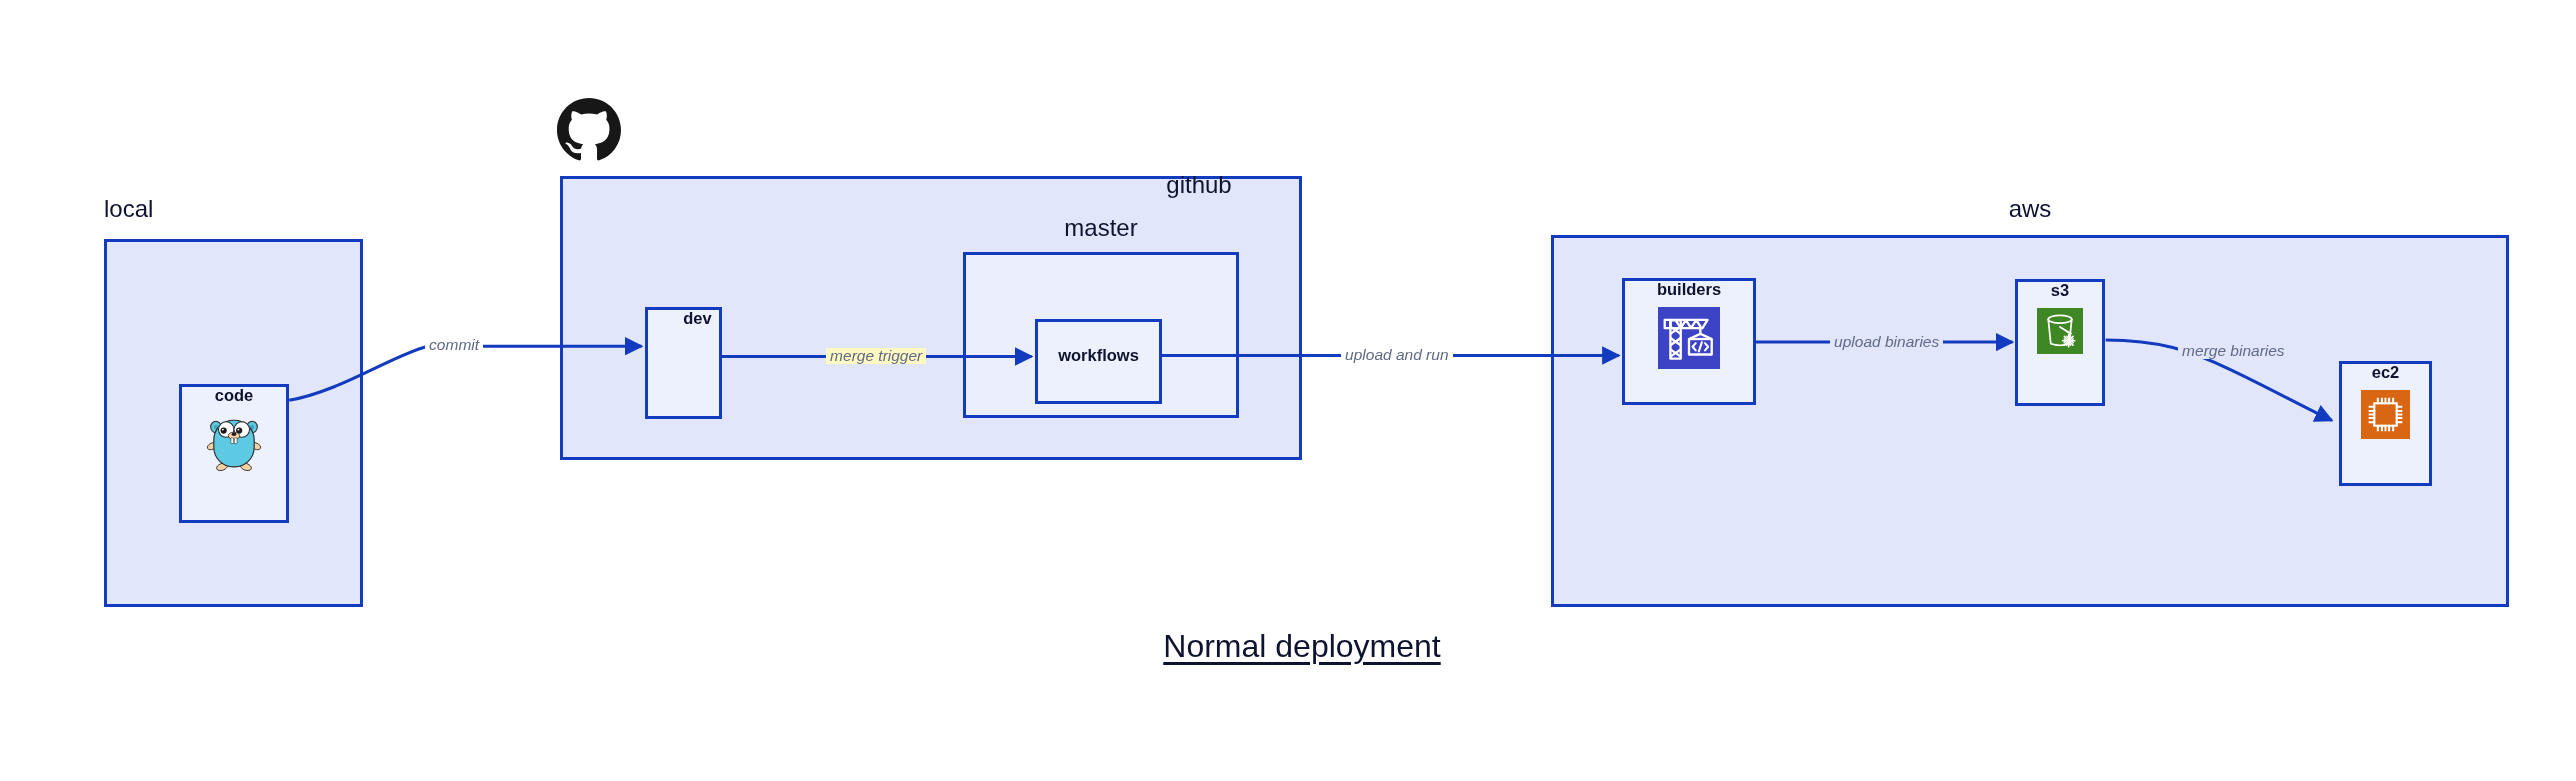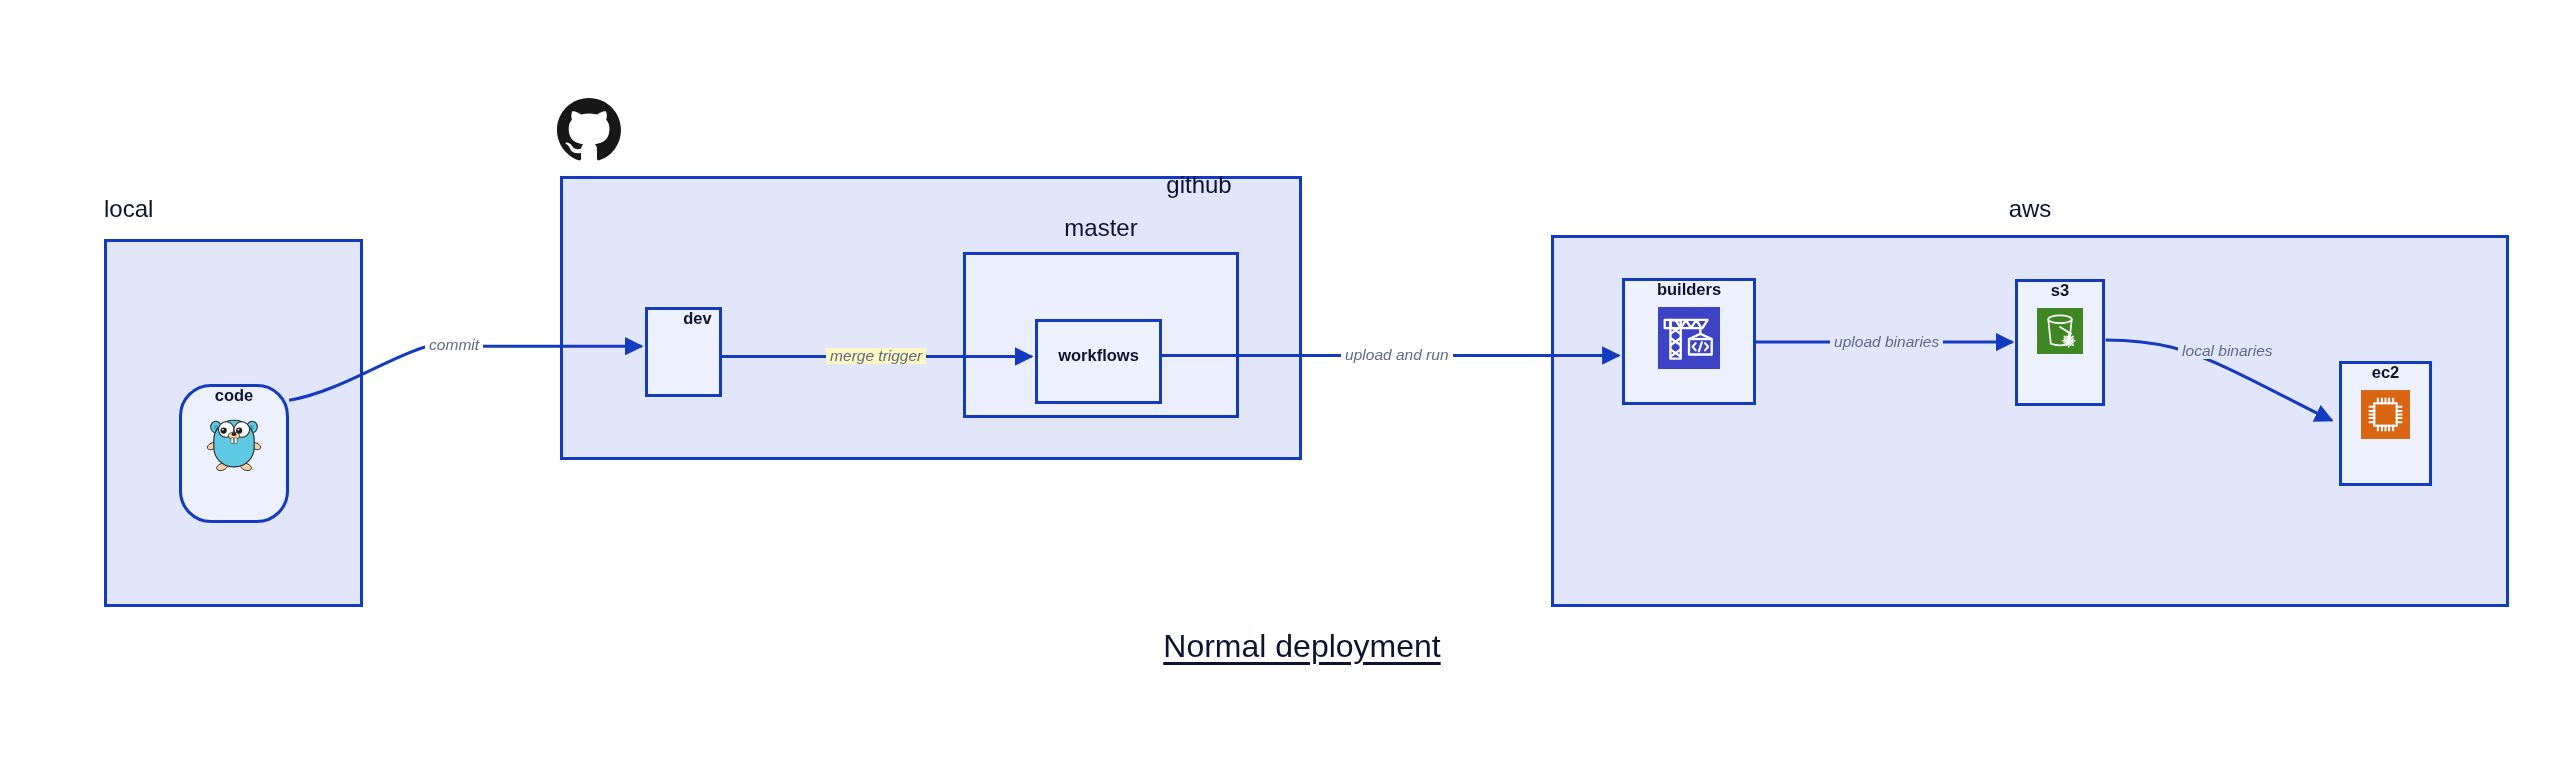--- a/index.html
+++ b/index.html
@@ -108,21 +108,21 @@
   }
 </style>
 </head>
 <body>
 
 <div id="stage">
 
   <div class="cluster" style="left:104px; top:239px; width:259px; height:368px;"></div>
   <div class="cluster-label" style="left:104px; top:197px; width:259px; text-align:left;">local</div>
 
-  <div class="node" style="left:179px; top:384px; width:110px; height:139px;border-radius:32px;">
+  <div class="node" style="left:179px; top:384px; width:110px; height:139px;">
     <span class="node-label">code</span>
     <span class="node-icon">
       <svg width="56" height="58" viewBox="0 0 108 112" xmlns="http://www.w3.org/2000/svg">
 
         <ellipse cx="12" cy="64" rx="10" ry="6" fill="#F6D2A2" stroke="#2B2B2B" stroke-width="1.6" transform="rotate(-25 12 64)"></ellipse>
         <ellipse cx="96" cy="64" rx="10" ry="6" fill="#F6D2A2" stroke="#2B2B2B" stroke-width="1.6" transform="rotate(25 96 64)"></ellipse>
 
         <ellipse cx="31" cy="104" rx="11" ry="6.5" fill="#F6D2A2" stroke="#2B2B2B" stroke-width="1.6" transform="rotate(-20 31 104)"></ellipse>
         <ellipse cx="77" cy="104" rx="11" ry="6.5" fill="#F6D2A2" stroke="#2B2B2B" stroke-width="1.6" transform="rotate(20 77 104)"></ellipse>
 
@@ -156,21 +156,21 @@
     <svg width="64" height="64" viewBox="0 0 16 16" xmlns="http://www.w3.org/2000/svg">
       <path fill="#181717" d="M8 0C3.58 0 0 3.58 0 8c0 3.54 2.29 6.53 5.47 7.59.4.07.55-.17.55-.38
         0-.19-.01-.82-.01-1.49-2.01.37-2.53-.49-2.69-.94-.09-.23-.48-.94-.82-1.13-.28-.15-.68-.52-.01-.53
         .63-.01 1.08.58 1.23.82.72 1.21 1.87.87 2.33.66.07-.52.28-.87.51-1.07-1.78-.2-3.64-.89-3.64-3.95
         0-.87.31-1.59.82-2.15-.08-.2-.36-1.02.08-2.12 0 0 .67-.21 2.2.82.64-.18 1.32-.27 2-.27s1.36.09 2 .27
         c1.53-1.04 2.2-.82 2.2-.82.44 1.1.16 1.92.08 2.12.51.56.82 1.27.82 2.15 0 3.07-1.87 3.75-3.65 3.95
         .29.25.54.73.54 1.48 0 1.07-.01 1.93-.01 2.2 0 .21.15.46.55.38A8.01 8.01 0 0 0 16 8c0-4.42-3.58-8-8-8z"></path>
     </svg>
   </div>
 
-  <div class="node" style="left:645px; top:307px; width:77px; height:90px;padding-left:28px;">
+  <div class="node" style="left:645px; top:307px; width:77px; height:112px;padding-left:28px;">
     <span class="node-label">dev</span>
   </div>
 
   <div class="cluster sub" style="left:963px; top:252px; width:276px; height:166px;"></div>
   <div class="cluster-label" style="left:963px; top:216px; width:276px; text-align:center;">master</div>
 
   <div class="node" style="left:1035px; top:319px; width:127px; height:85px;">
     <span class="node-label" style="margin-top:25px;">workflows</span>
   </div>
 
@@ -267,18 +267,18 @@
   </svg>
 
   <div class="edge-label" style="left:425px; top:337px; background:#FFFFFF; padding:0 4.1px;">commit</div>
 
   <div class="edge-label" style="left:826px; top:348px; background:#fef9c3; padding:0 4.1px;">merge trigger</div>
 
   <div class="edge-label" style="left:1341px; top:347px; background:#FFFFFF; padding:0 4.1px;">upload and run</div>
 
   <div class="edge-label" style="left:1830px; top:334px; background:#E2E6FB; padding:0 4.1px;">upload binaries</div>
 
-  <div class="edge-label" style="left:2178px; top:343px; background:#E2E6FB; padding:0 4.1px;">local binaries</div>
+  <div class="edge-label" style="left:2178px; top:343px; background:#E2E6FB; padding:0 4.1px;">merge binaries</div>
 
   <div id="diagram-title">Normal deployment</div>
 
 </div>
 
 
 </body></html>

